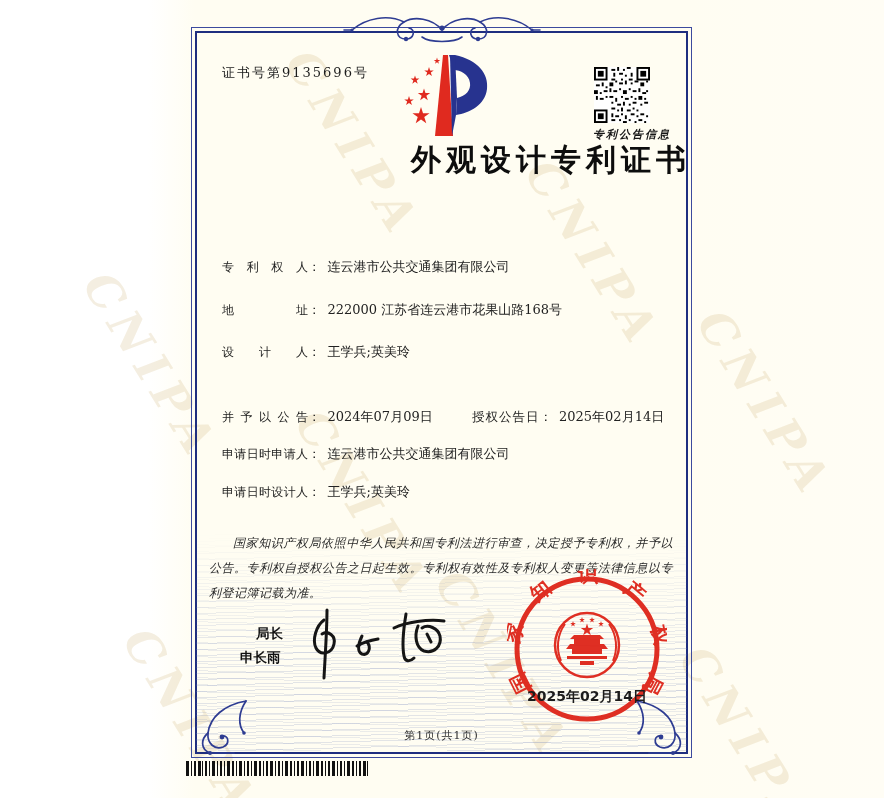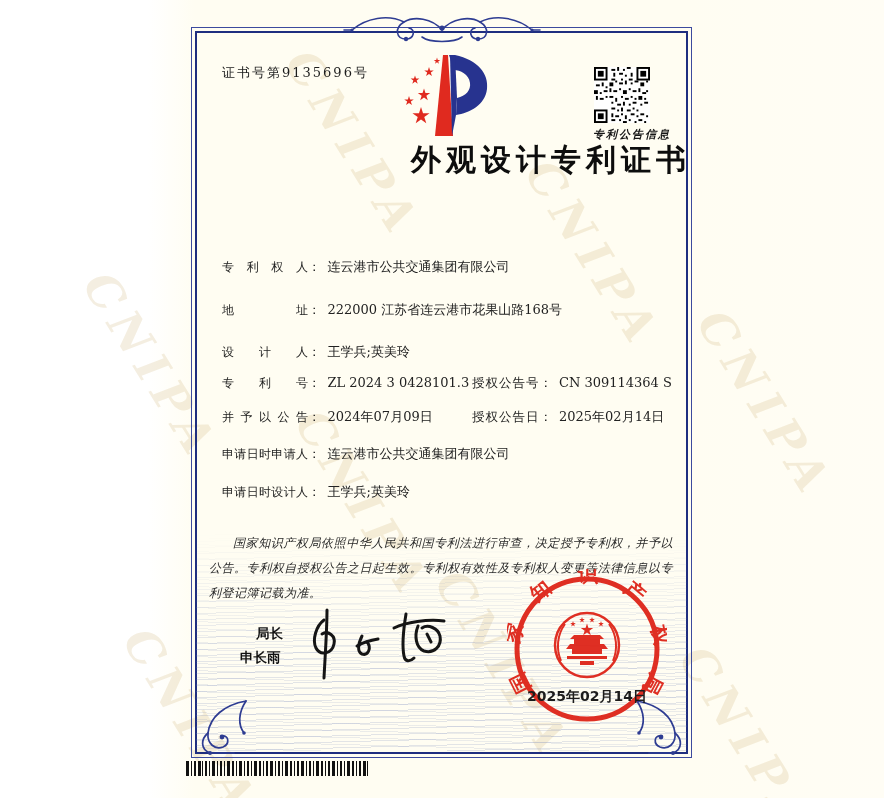--- a/index.html
+++ b/index.html
@@ -225,24 +225,20 @@
 
     <div class="abs frow r1">
       <span class="lbl">专利权人</span><span class="colon">：</span><span class="val">连云港市公共交通集团有限公司</span>
     </div>
     <div class="abs frow r2">
       <span class="lbl">地址</span><span class="colon">：</span><span class="val">222000 江苏省连云港市花果山路168号</span>
     </div>
     <div class="abs frow r3">
       <span class="lbl">设计人</span><span class="colon">：</span><span class="val">王学兵;英美玲</span>
     </div>
-    <div class="abs frow r4">
-      <span class="lbl">专利号</span><span class="colon">：</span><span class="val">ZL 2024 3 0428101.3</span>
-      <span class="col2"><span class="lbl2">授权公告号</span><span class="colon">：</span><span class="val">CN 309114364 S</span></span>
-    </div>
     <div class="abs frow r5">
       <span class="lbl">并予以公告</span><span class="colon">：</span><span class="val">2024年07月09日</span>
       <span class="col2"><span class="lbl2">授权公告日</span><span class="colon">：</span><span class="val">2025年02月14日</span></span>
     </div>
     <div class="abs frow r6">
       <span class="lbl">申请日时申请人</span><span class="colon">：</span><span class="val">连云港市公共交通集团有限公司</span>
     </div>
     <div class="abs frow r7">
       <span class="lbl">申请日时设计人</span><span class="colon">：</span><span class="val">王学兵;英美玲</span>
     </div>
@@ -289,20 +285,21 @@
           <rect x="-7" y="16" width="14" height="4"></rect>
         </g>
         <g stroke="#de2418" stroke-width="2" fill="none">
           <path d="M-26 16 C-31 4 -30 -10 -22 -21"></path>
           <path d="M26 16 C31 4 30 -10 22 -21"></path>
         </g>
       </g>
       <text x="0" y="52" text-anchor="middle" font-size="14" font-weight="700" fill="#111" font-family="'DejaVu Sans',sans-serif">2025年02月14日</text>
     </svg>
 
+    <div id="page-footer" class="abs">第1页(共1页)</div>
   </div>
 
   <svg id="barcode" width="184" height="15" viewBox="0 0 184 15">
     <g fill="#111">
       <rect x="0" width="3" height="15"></rect>
         <rect x="5" width="1" height="15"></rect>
         <rect x="8" width="2" height="15"></rect>
       <rect x="12" width="3" height="15"></rect>
         <rect x="16" width="1" height="15"></rect>
         <rect x="19" width="2" height="15"></rect>

